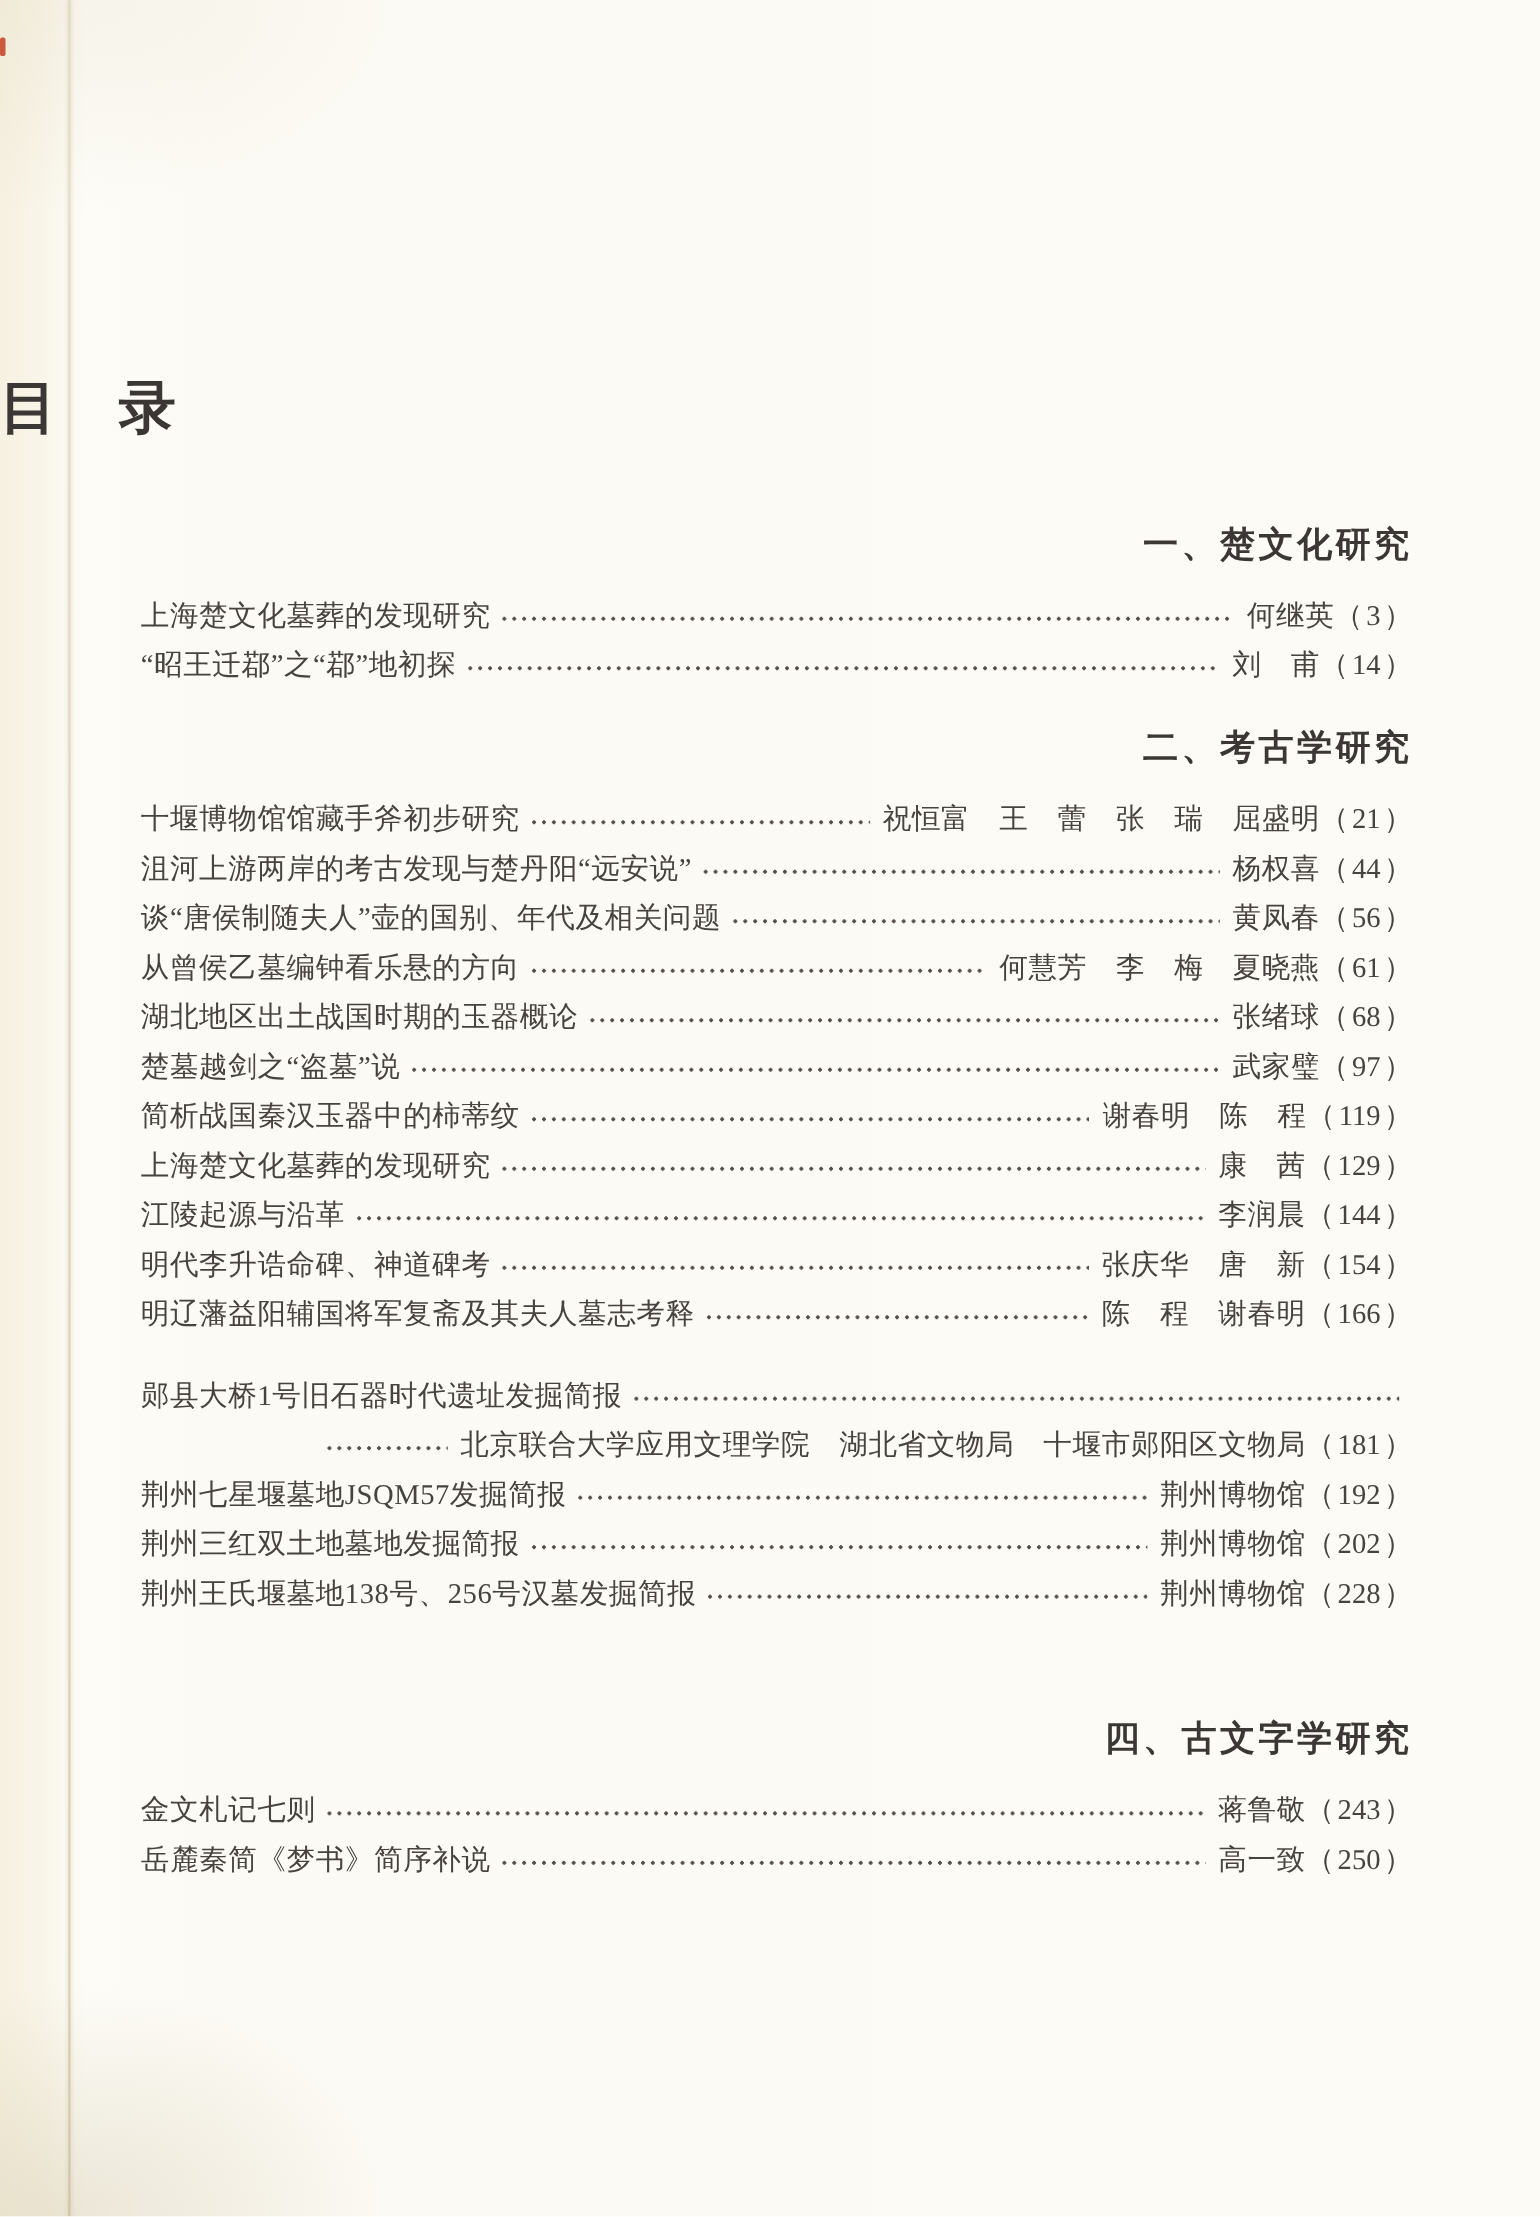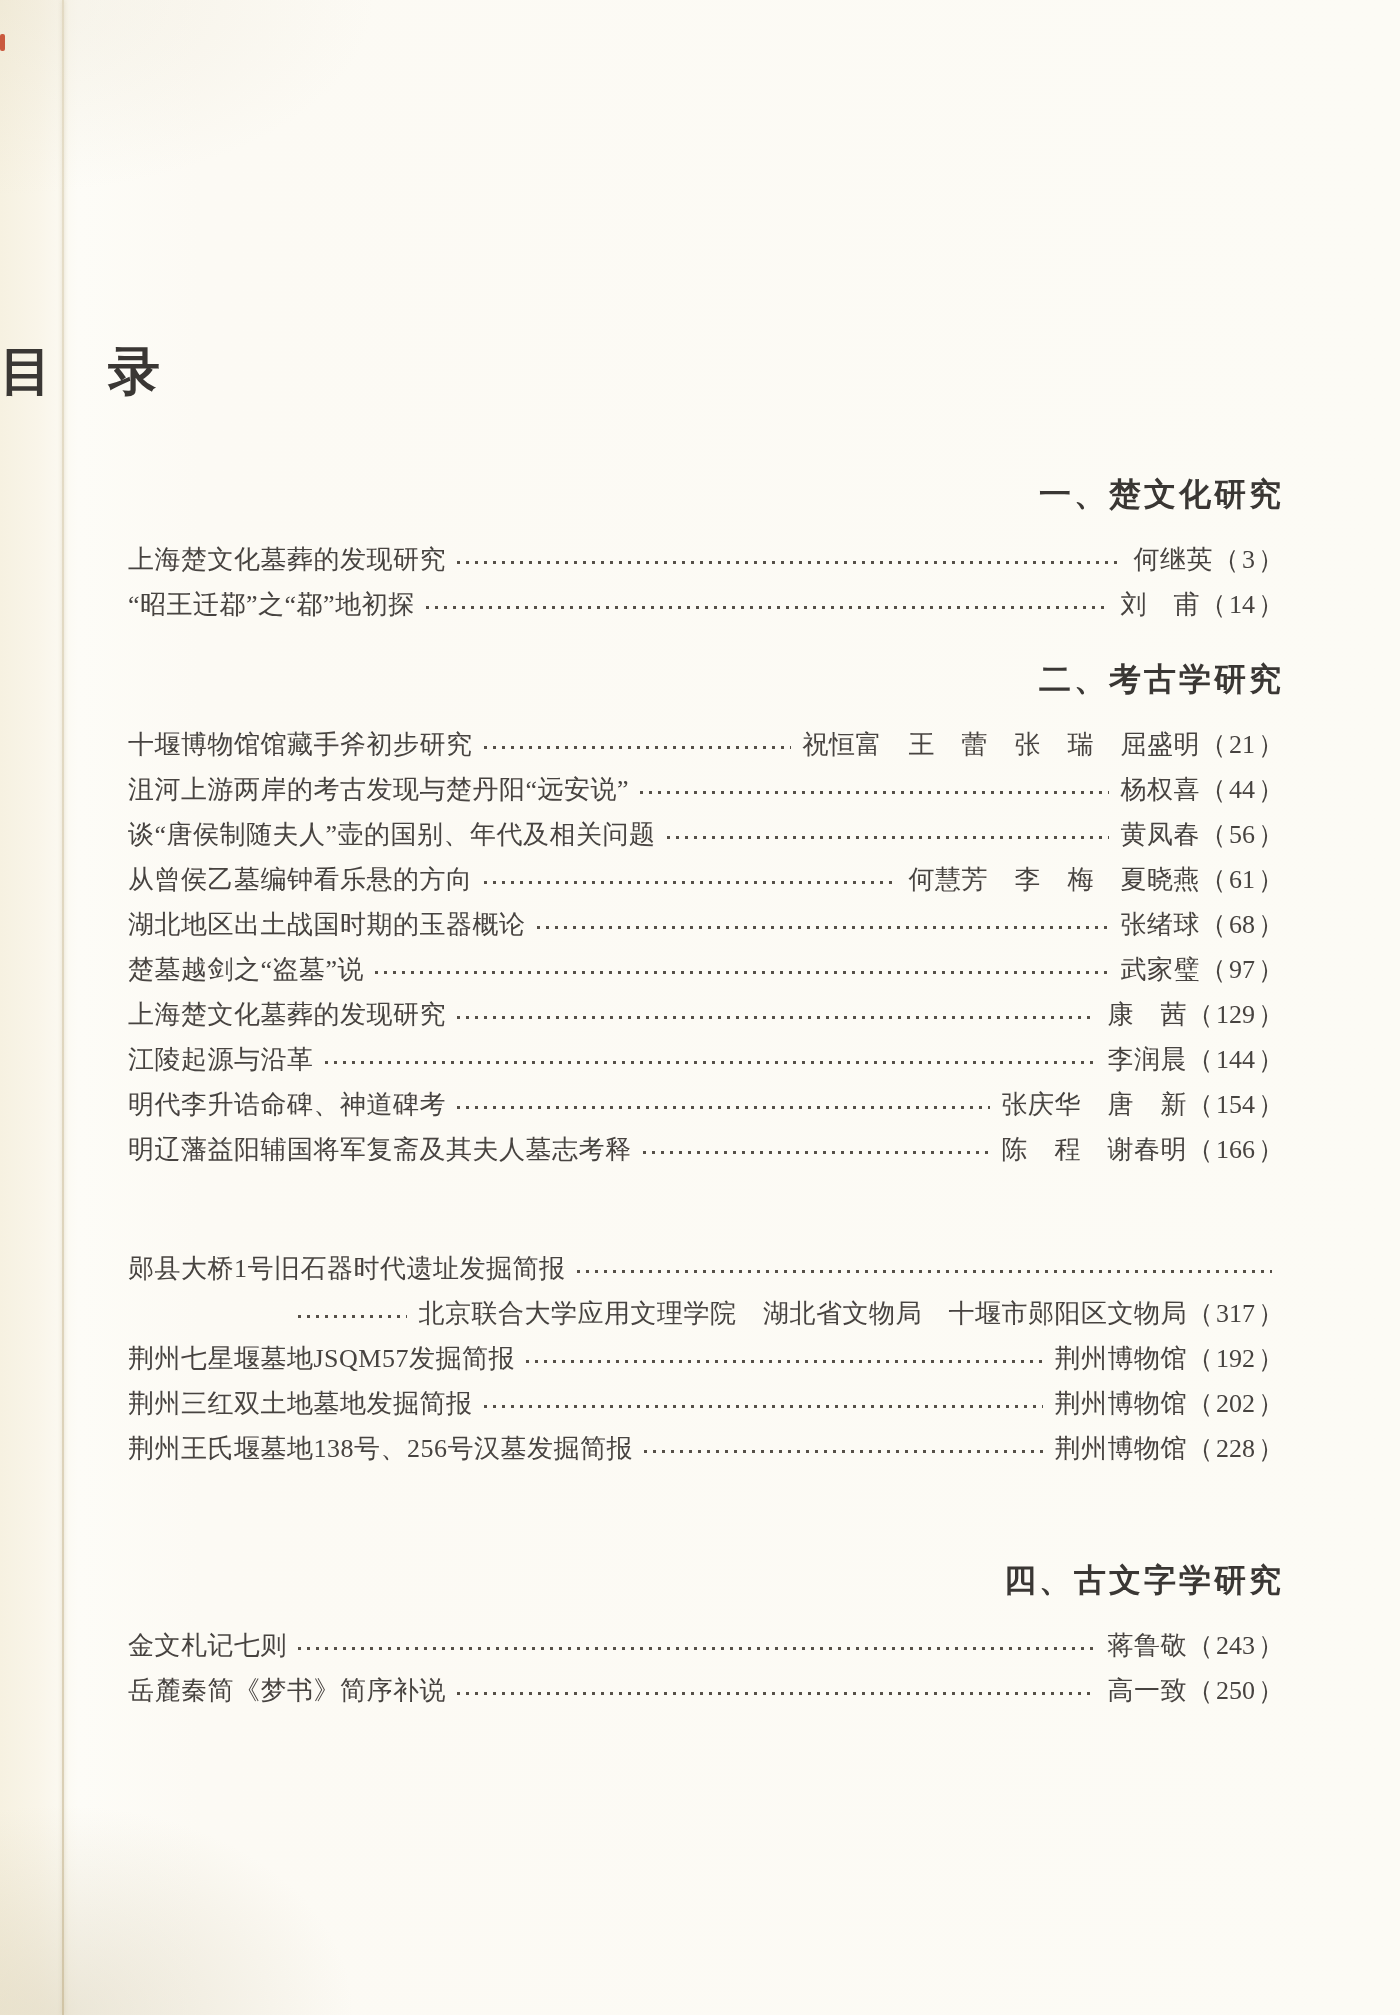--- a/index.html
+++ b/index.html
@@ -71,30 +71,31 @@
       </section>
       <section class="toc-section sec2">
         <h2 class="sec-heading">二、考古学研究</h2>
         <div class="entries">
           <div class="row"><span class="etitle">十堰博物馆馆藏手斧初步研究</span><span class="dots"></span><span class="authors">祝恒富　王　蕾　张　瑞　屈盛明</span><span class="pageno"><span class="paren">（</span><span class="pnum">21</span><span class="paren">）</span></span></div>
           <div class="row"><span class="etitle">沮河上游两岸的考古发现与楚丹阳“远安说”</span><span class="dots"></span><span class="authors">杨权喜</span><span class="pageno"><span class="paren">（</span><span class="pnum">44</span><span class="paren">）</span></span></div>
           <div class="row"><span class="etitle">谈“唐侯制随夫人”壶的国别、年代及相关问题</span><span class="dots"></span><span class="authors">黄凤春</span><span class="pageno"><span class="paren">（</span><span class="pnum">56</span><span class="paren">）</span></span></div>
           <div class="row"><span class="etitle">从曾侯乙墓编钟看乐悬的方向</span><span class="dots"></span><span class="authors">何慧芳　李　梅　夏晓燕</span><span class="pageno"><span class="paren">（</span><span class="pnum">61</span><span class="paren">）</span></span></div>
           <div class="row"><span class="etitle">湖北地区出土战国时期的玉器概论</span><span class="dots"></span><span class="authors">张绪球</span><span class="pageno"><span class="paren">（</span><span class="pnum">68</span><span class="paren">）</span></span></div>
           <div class="row"><span class="etitle">楚墓越剑之“盗墓”说</span><span class="dots"></span><span class="authors">武家璧</span><span class="pageno"><span class="paren">（</span><span class="pnum">97</span><span class="paren">）</span></span></div>
+          <div class="row"><span class="etitle">简析战国秦汉玉器中的柿蒂纹</span><span class="dots"></span><span class="authors">谢春明　陈　程</span><span class="pageno"><span class="paren">（</span><span class="pnum">119</span><span class="paren">）</span></span></div>
           <div class="row"><span class="etitle">上海楚文化墓葬的发现研究</span><span class="dots"></span><span class="authors">康　茜</span><span class="pageno"><span class="paren">（</span><span class="pnum">129</span><span class="paren">）</span></span></div>
           <div class="row"><span class="etitle">江陵起源与沿革</span><span class="dots"></span><span class="authors">李润晨</span><span class="pageno"><span class="paren">（</span><span class="pnum">144</span><span class="paren">）</span></span></div>
           <div class="row"><span class="etitle">明代李升诰命碑、神道碑考</span><span class="dots"></span><span class="authors">张庆华　唐　新</span><span class="pageno"><span class="paren">（</span><span class="pnum">154</span><span class="paren">）</span></span></div>
           <div class="row"><span class="etitle">明辽藩益阳辅国将军复斋及其夫人墓志考释</span><span class="dots"></span><span class="authors">陈　程　谢春明</span><span class="pageno"><span class="paren">（</span><span class="pnum">166</span><span class="paren">）</span></span></div>
         </div>
       </section>
       <section class="toc-section sec3">
         <div class="entries">
           <div class="row"><span class="etitle">郧县大桥1号旧石器时代遗址发掘简报</span><span class="dots"></span></div>
-          <div class="row cont"><span class="dots short"></span><span class="authors">北京联合大学应用文理学院　湖北省文物局　十堰市郧阳区文物局</span><span class="pageno"><span class="paren">（</span><span class="pnum">317</span><span class="paren">）</span></span></div>
+          <div class="row cont"><span class="dots short"></span><span class="authors">北京联合大学应用文理学院　湖北省文物局　十堰市郧阳区文物局</span><span class="pageno"><span class="paren">（</span><span class="pnum">181</span><span class="paren">）</span></span></div>
           <div class="row"><span class="etitle">荆州七星堰墓地JSQM57发掘简报</span><span class="dots"></span><span class="authors">荆州博物馆</span><span class="pageno"><span class="paren">（</span><span class="pnum">192</span><span class="paren">）</span></span></div>
           <div class="row"><span class="etitle">荆州三红双土地墓地发掘简报</span><span class="dots"></span><span class="authors">荆州博物馆</span><span class="pageno"><span class="paren">（</span><span class="pnum">202</span><span class="paren">）</span></span></div>
           <div class="row"><span class="etitle">荆州王氏堰墓地138号、256号汉墓发掘简报</span><span class="dots"></span><span class="authors">荆州博物馆</span><span class="pageno"><span class="paren">（</span><span class="pnum">228</span><span class="paren">）</span></span></div>
         </div>
       </section>
       <section class="toc-section sec4">
         <h2 class="sec-heading">四、古文字学研究</h2>
         <div class="entries">
           <div class="row"><span class="etitle">金文札记七则</span><span class="dots"></span><span class="authors">蒋鲁敬</span><span class="pageno"><span class="paren">（</span><span class="pnum">243</span><span class="paren">）</span></span></div>
           <div class="row"><span class="etitle">岳麓秦简《梦书》简序补说</span><span class="dots"></span><span class="authors">高一致</span><span class="pageno"><span class="paren">（</span><span class="pnum">250</span><span class="paren">）</span></span></div>

